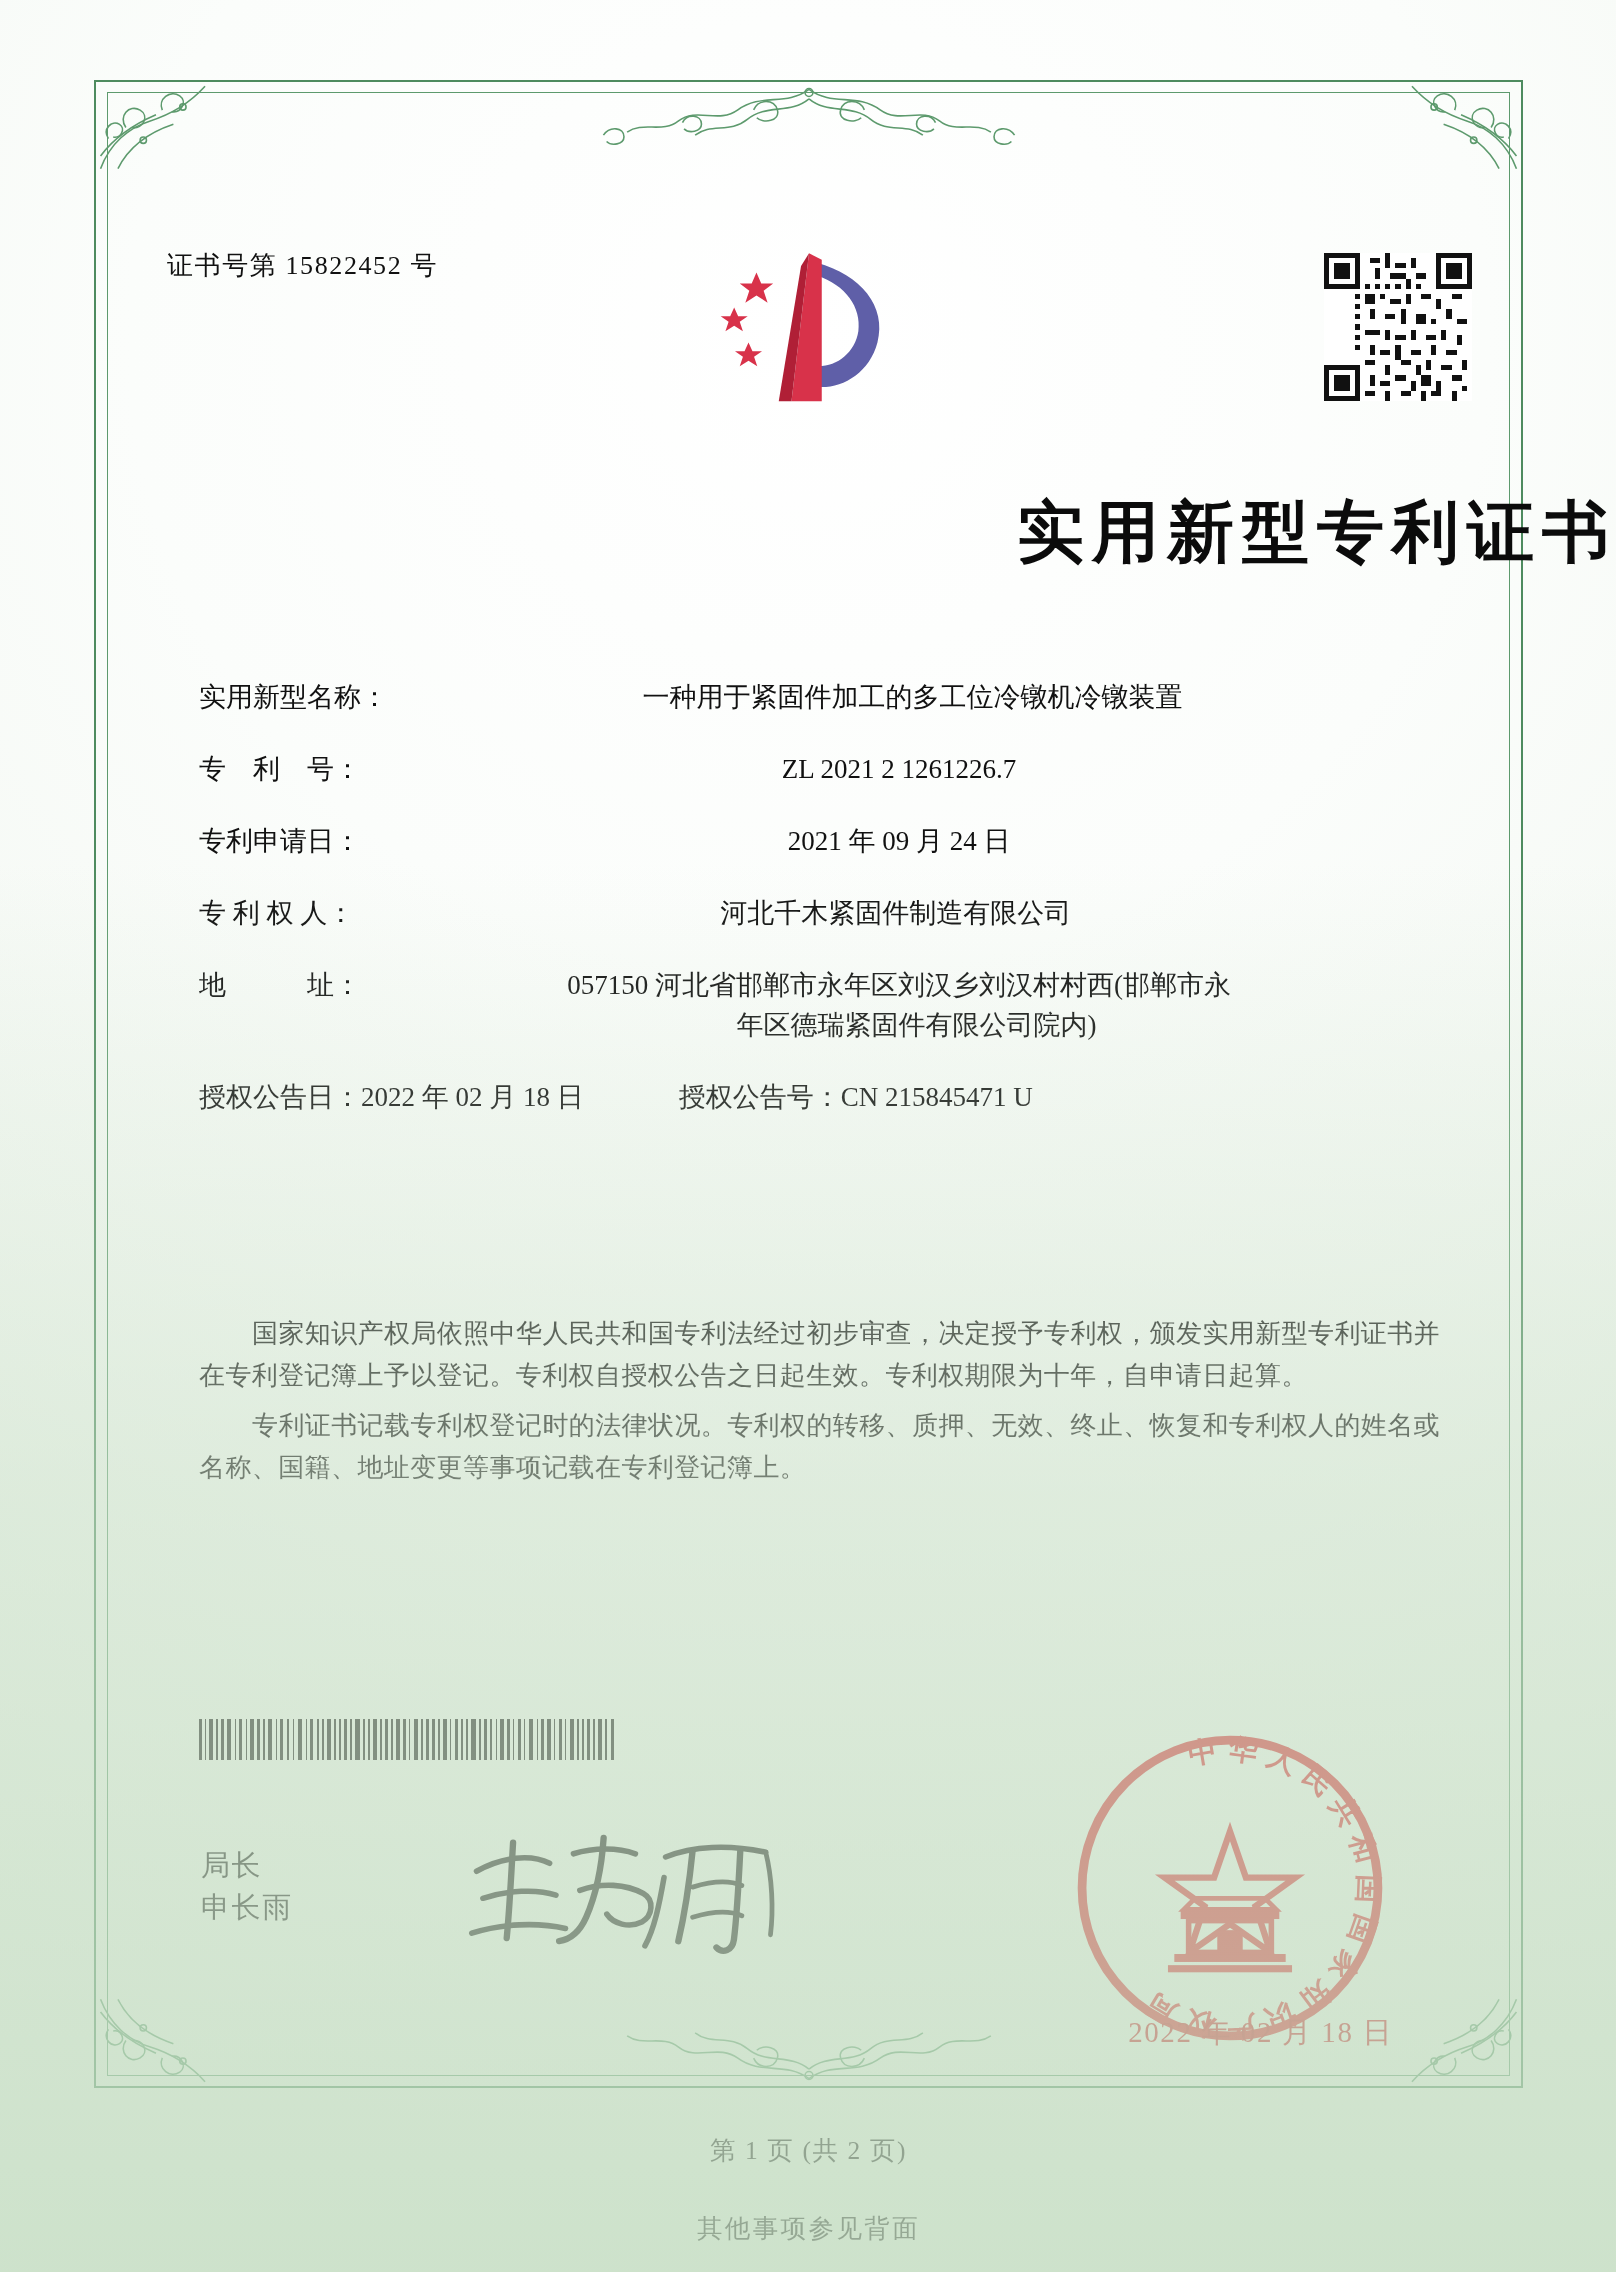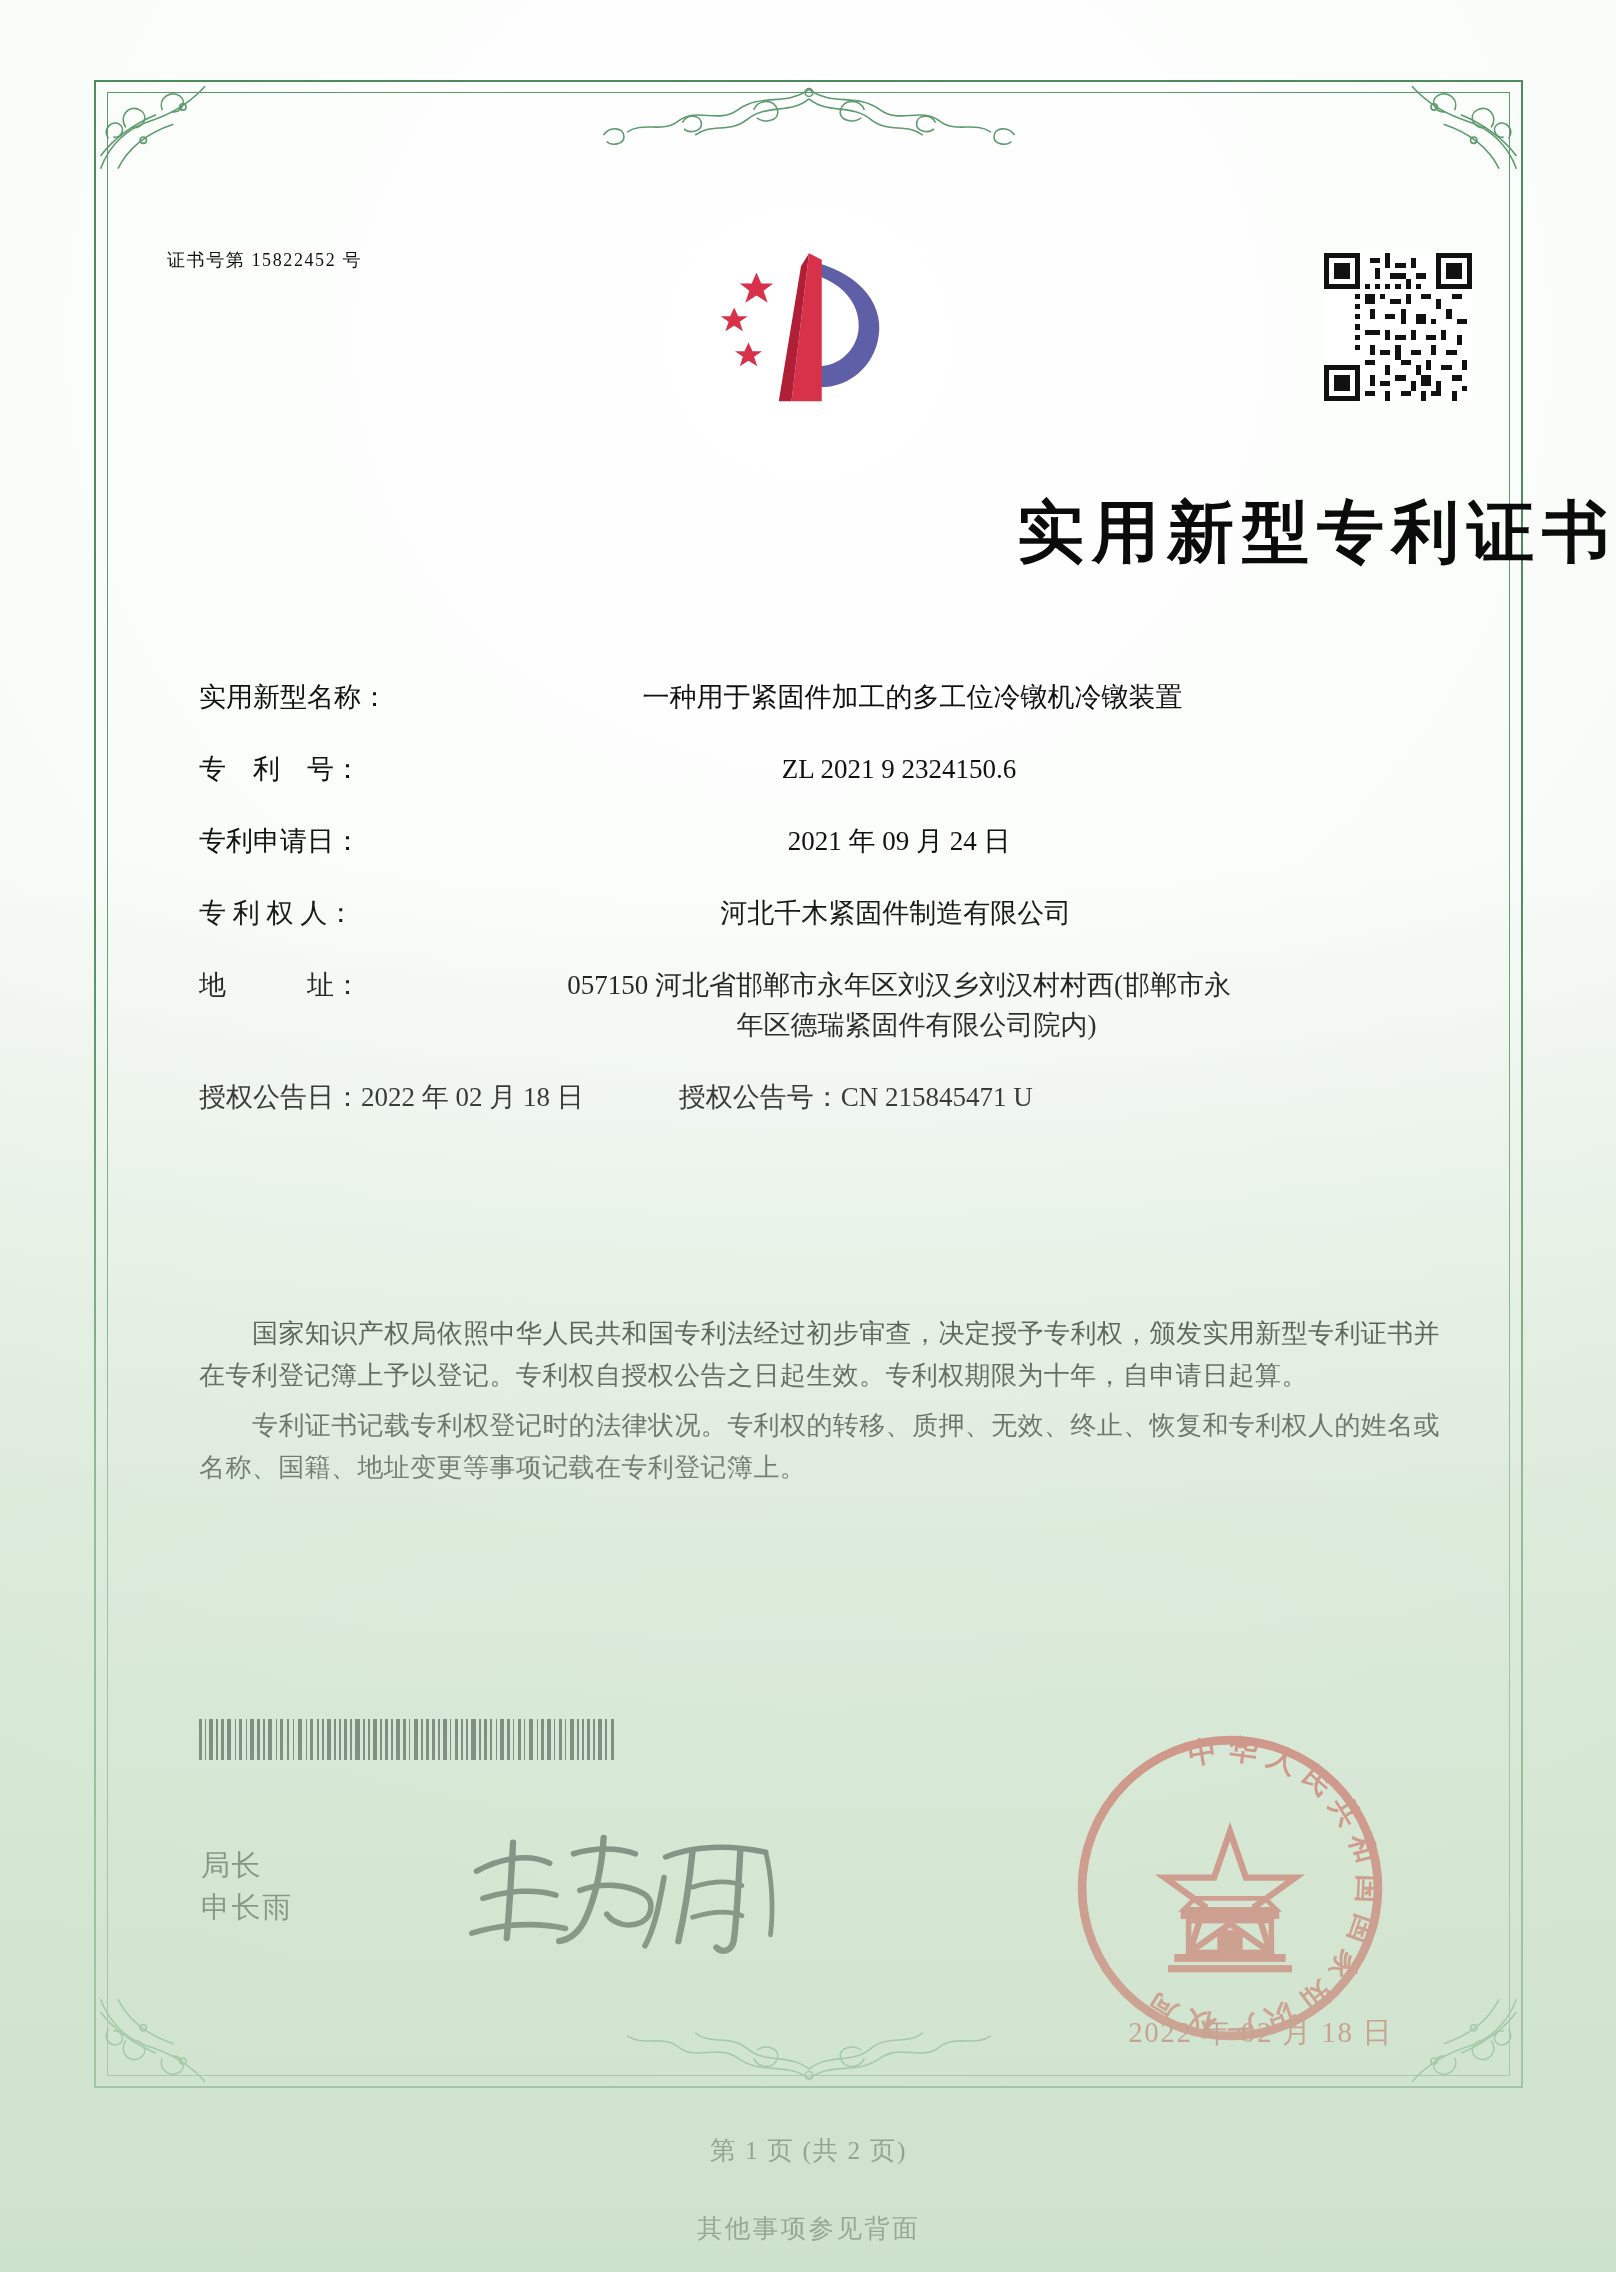--- a/index.html
+++ b/index.html
@@ -76,21 +76,21 @@
     height: 68px;
     color: #5d9a6d;
   }
   .bottom-flourish svg { width: 100%; height: 100%; display: block; }
 
   
   .cert-no {
     position: absolute;
     left: 167px;
     top: 248px;
-    font-size: 18px;
+    font-size: 26px;
     letter-spacing: 1.6px;
     color: #111;
     white-space: nowrap;
   }
 
   .emblem {
     position: absolute;
     left: 50%;
     top: 231px;
     transform: translateX(-50%);
@@ -452,21 +452,21 @@
   <div class="fields">
 
     <div class="field-row">
       <div class="field-label">实用新型名称：</div>
       <div class="field-value">一种用于紧固件加工的多工位冷镦机冷镦装置</div>
     </div>
 
 
     <div class="field-row">
       <div class="field-label">专　利　号：</div>
-      <div class="field-value">ZL 2021 9 2324150.6</div>
+      <div class="field-value">ZL 2021 2 1261226.7</div>
     </div>
 
     <div class="field-row">
       <div class="field-label">专利申请日：</div>
       <div class="field-value">2021 年 09 月 24 日</div>
     </div>
 
     <div class="field-row">
       <div class="field-label">专 利 权 人：</div>
       <div class="field-value">河北千木紧固件制造有限公司</div>

